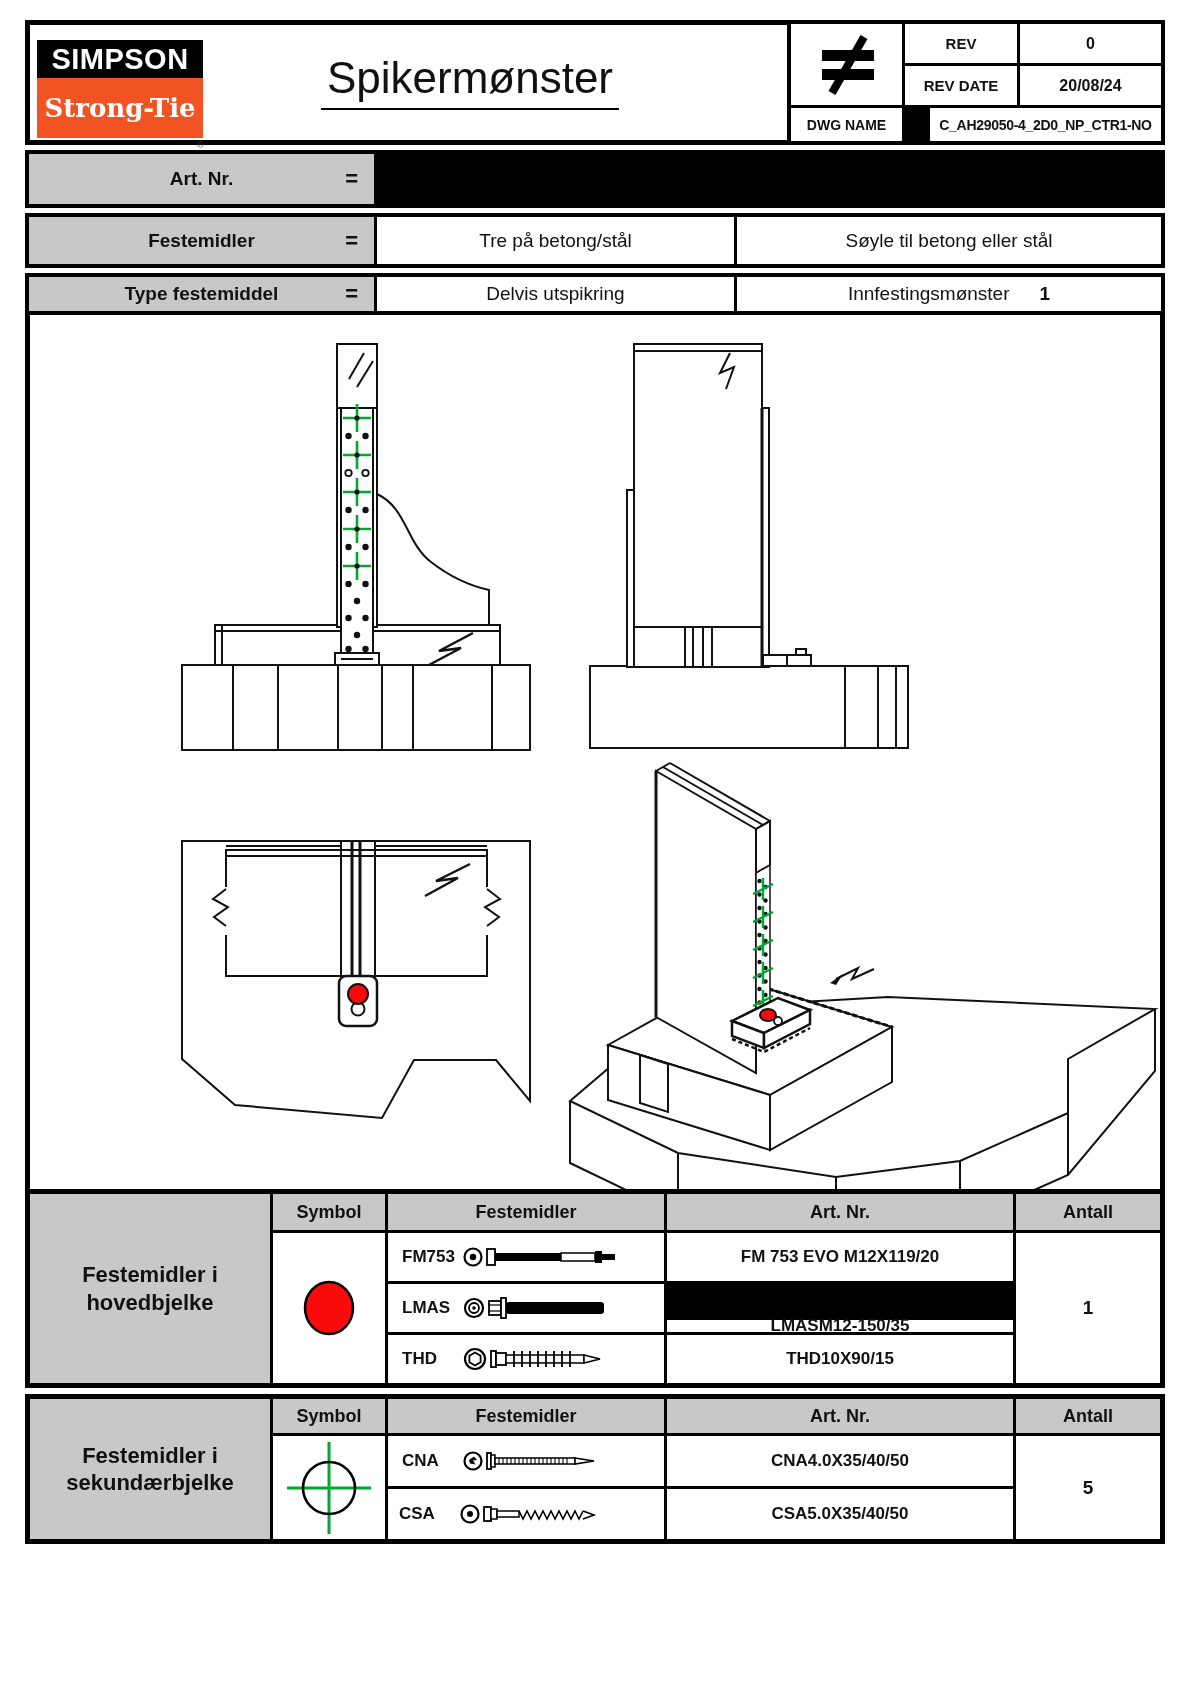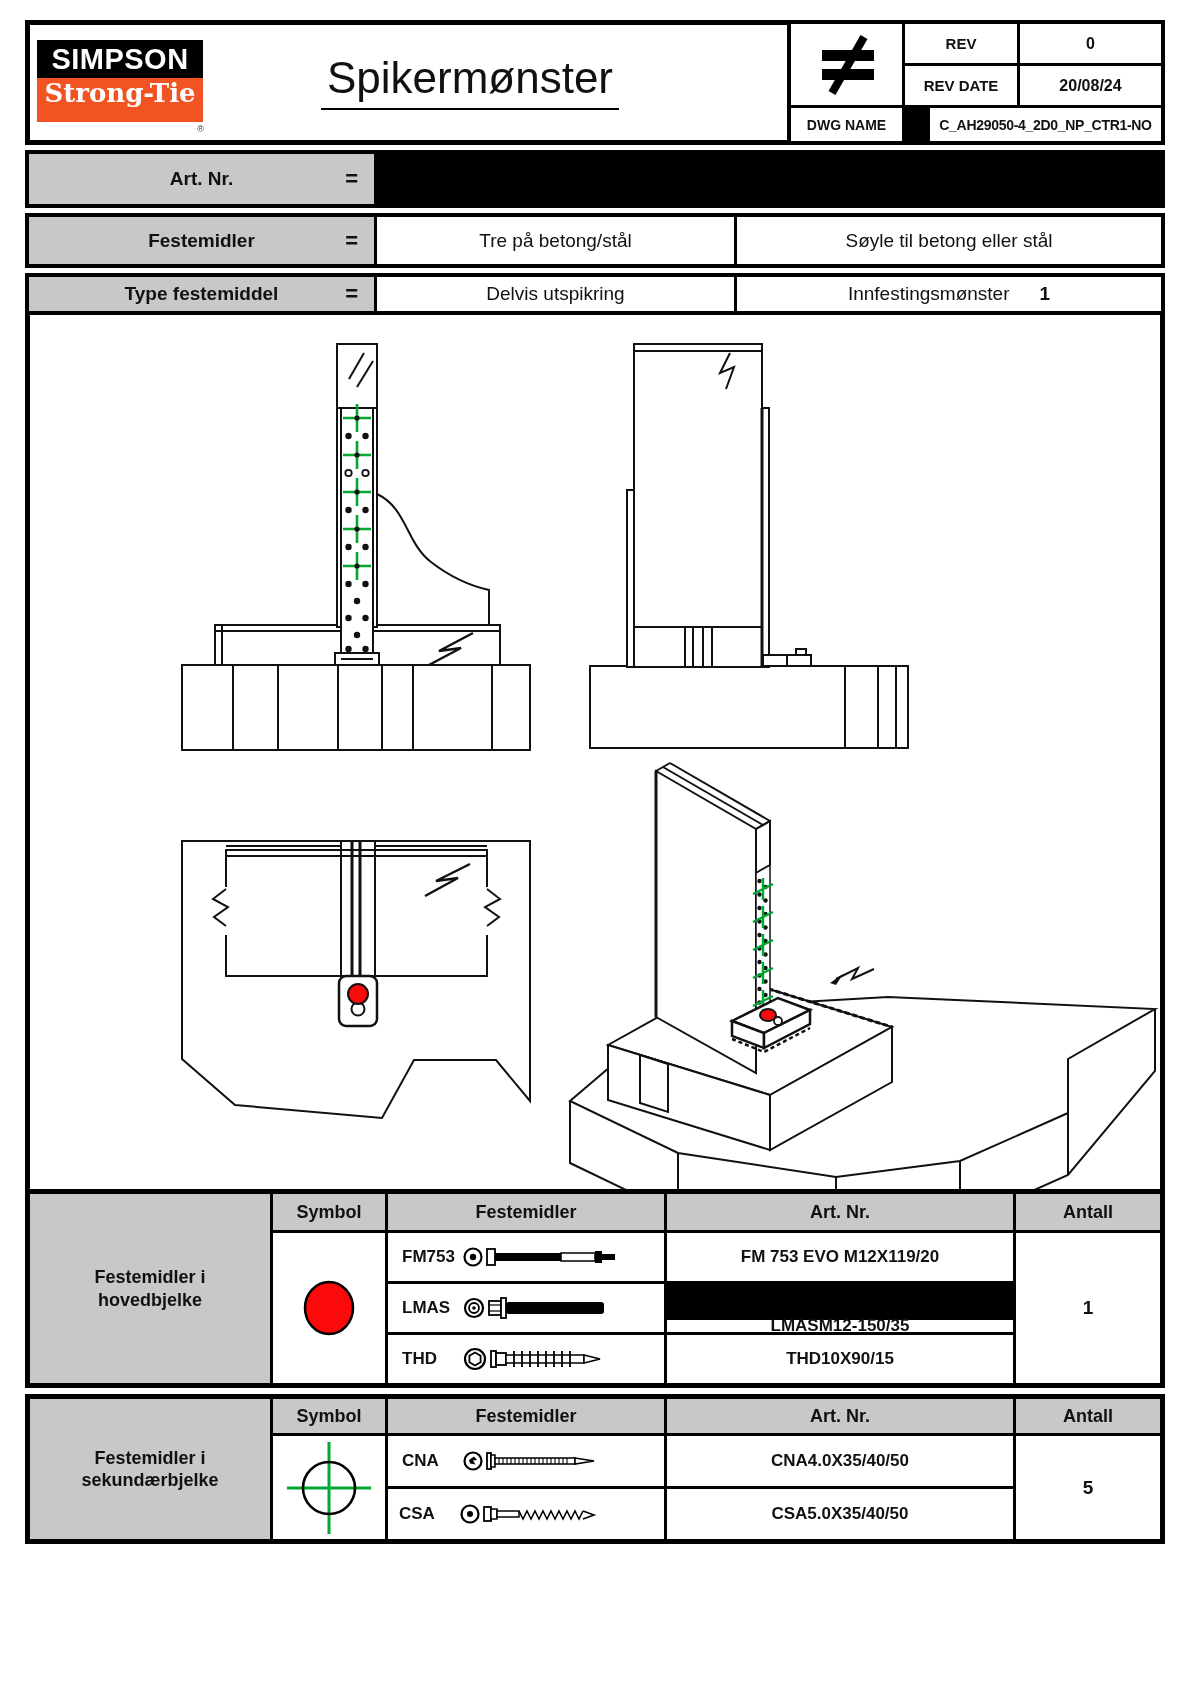--- a/index.html
+++ b/index.html
@@ -8,21 +8,21 @@
   *{box-sizing:border-box;margin:0;padding:0;}
   html,body{background:#fff;}
   body{font-family:"Liberation Sans", sans-serif;color:#111;}
   .sheet{position:relative;width:1190px;height:1682px;background:#fff;overflow:hidden;}
 
   
   .header-box{position:absolute;left:25px;top:20px;width:1140px;height:125px;border:5px solid #000;background:#fff;}
   .logo{position:absolute;left:7px;top:15px;width:166px;}
   .logo-top{background:#000;color:#fff;height:38px;display:flex;align-items:center;justify-content:center;
             font-weight:bold;font-size:29px;letter-spacing:.5px;}
-  .logo-bottom{background:var(--orange);color:#fff;height:44px;display:flex;justify-content:center;
+  .logo-bottom{background:var(--orange);color:#fff;height:60px;display:flex;align-items:center;justify-content:center;
             font-family:"DejaVu Serif", serif;font-weight:bold;font-size:26px;position:relative;}
   .logo .reg{position:absolute;right:-1px;bottom:-12px;font-size:9px;color:#333;font-family:"Liberation Sans",sans-serif;font-weight:normal;}
   .title{position:absolute;left:265px;top:28px;width:350px;text-align:center;font-size:44px;}
   .title span{display:inline-block;border-bottom:2.5px solid #000;padding:0 6px 5px 6px;}
   .hdr-table{position:absolute;right:-1px;top:-1px;height:117px;width:374px;display:grid;
              grid-template-columns:111px 112px 1fr;grid-template-rows:1fr 1fr 33px;gap:3px;background:#000;border-left:4px solid #000;}
   .hdr-table .cell{background:#fff;display:flex;align-items:center;justify-content:center;font-weight:bold;}
   .hdr-table .lab{font-size:15px;}
   .hdr-table .val{font-size:16px;}
   .cell.neq{grid-row:1/3;grid-column:1;}
@@ -44,21 +44,21 @@
                 border-left:5px solid #000;border-right:5px solid #000;overflow:hidden;}
   .drawing-area svg{display:block;}
 
   
   .ftable{position:absolute;left:25px;width:1140px;display:grid;
           grid-template-columns:240px 112px 276px 346px 1fr;gap:3px;background:#000;border:5px solid #000;}
   .t1{top:1189px;grid-template-rows:36px 48px 48px 48px;}
   .t2{top:1394px;grid-template-rows:34px 50px 50px;}
   .tcell{background:#fff;display:flex;align-items:center;justify-content:center;}
   .ghead{background:var(--gray);font-weight:bold;font-size:18px;}
-  .rowlabel{background:var(--gray);font-weight:bold;font-size:18px;text-align:center;line-height:1.25;padding:0 16px;}
+  .rowlabel{background:var(--gray);font-weight:bold;font-size:22px;text-align:center;line-height:1.25;padding:0 16px;}
   .fcell{justify-content:flex-start;padding-left:14px;}
   .fcode{font-weight:bold;font-size:17px;width:60px;flex:none;}
   .artcell{font-weight:bold;font-size:17px;}
   .qtycell{font-weight:bold;font-size:19px;}
   .ficon,.fdraw{flex:none;}
 </style>
 </head>
 <body>
 
 <div class="sheet">

